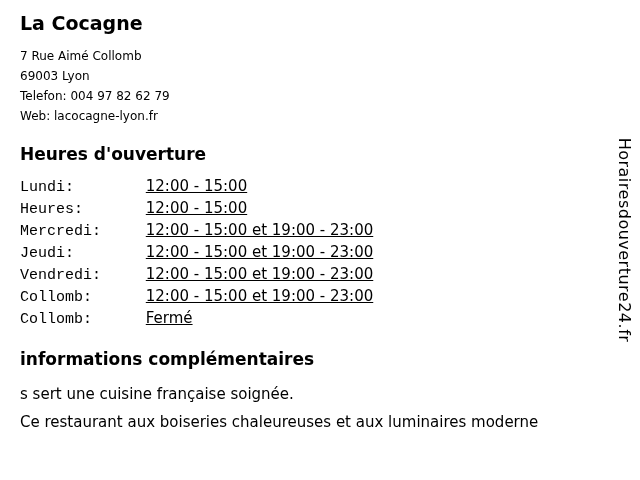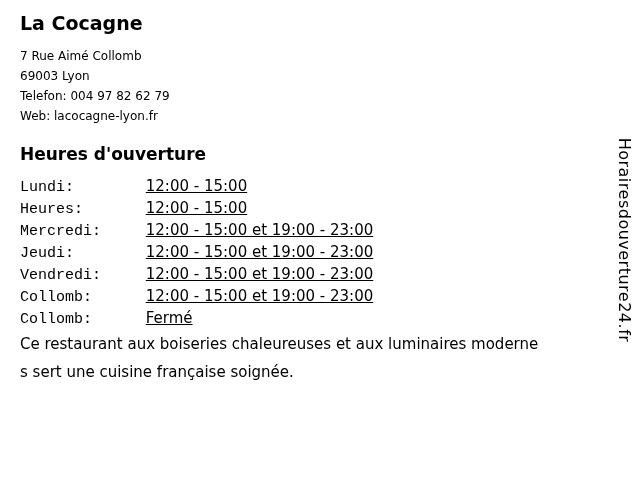--- a/index.html
+++ b/index.html
@@ -121,21 +121,22 @@
     <div class="hours-row">
       <span class="hours-day">Collomb:</span>
       <span class="hours-times">12:00 - 15:00 et 19:00 - 23:00</span>
     </div>
     <div class="hours-row">
       <span class="hours-day">Collomb:</span>
       <span class="hours-times">Fermé</span>
     </div>
   </div>
 
+  <h2 class="section-heading info-heading">informations complémentaires</h2>
 
   <p class="description">
+    <span class="description-line">s sert une cuisine française soignée.</span>
     <span class="description-line">Ce restaurant aux boiseries chaleureuses et aux luminaires moderne</span>
-    <span class="description-line">s sert une cuisine française soignée.</span>
   </p>
 
 </div>
 
 <div class="watermark">Horairesdouverture24.fr</div>
 
 </body></html>

